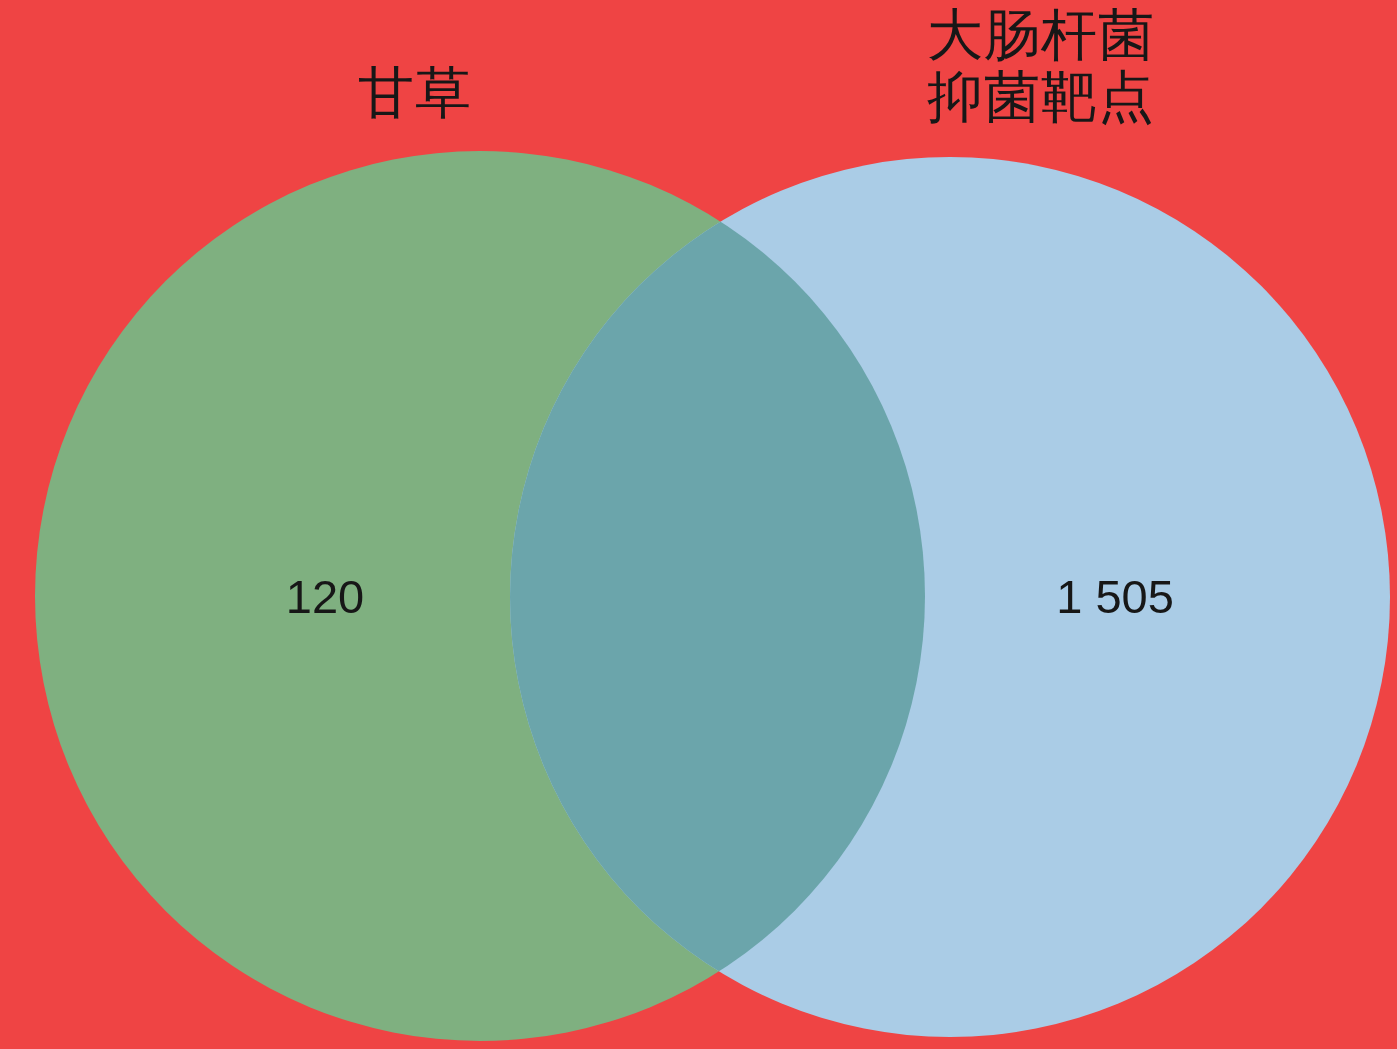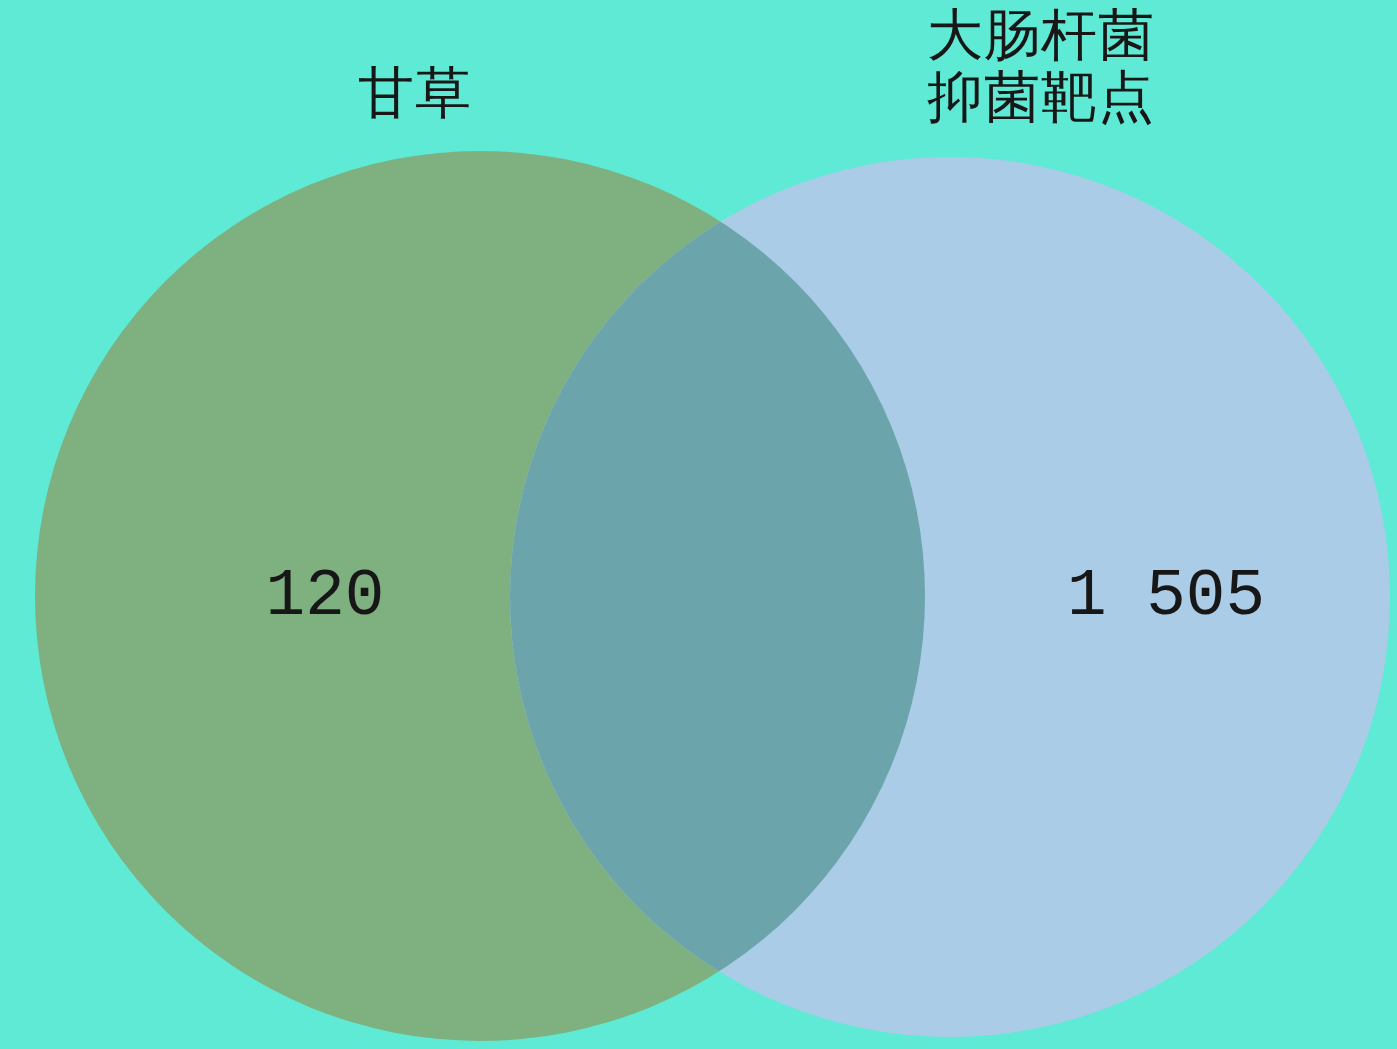--- a/index.html
+++ b/index.html
@@ -44,47 +44,46 @@
   }
   #label-right {
     left: 755px;
     top: 4px;
     width: 400px;
   }
   .region-count {
     position: absolute;
     text-align: center;
     color: #171717;
-    font-family: Liberation Mono, monospace;
-    font-size: 66px;
+    font-family: Liberation Sans, sans-serif;
+    font-size: 47px;
     line-height: 66px;
     white-space: pre;
     user-select: none;
   }
   #count-left {
     left: 185px;
     top: 564px;
     width: 280px;
   }
   #count-center {
     left: 610px;
     top: 564px;
     width: 250px;
   }
   #count-right {
     left: 965px;
     top: 564px;
     width: 300px;
-    text-align: right;
   }
 </style>
 </head>
 <body style="background: rgb(255, 255, 255);">
 
-<div id="venn-figure" style="background: #5eead4;">
+<div id="venn-figure" style="background: #ef4444;">
 
   <svg class="venn-canvas" viewBox="0 0 1397 1049" width="1397" height="1049" aria-hidden="true">
     <defs>
       <clipPath id="clip-left-circle">
         <circle cx="480" cy="596" r="445"></circle>
       </clipPath>
     </defs>
 
     <circle id="circle-left" cx="480" cy="596" r="445" fill="#7FB080"></circle>
 

